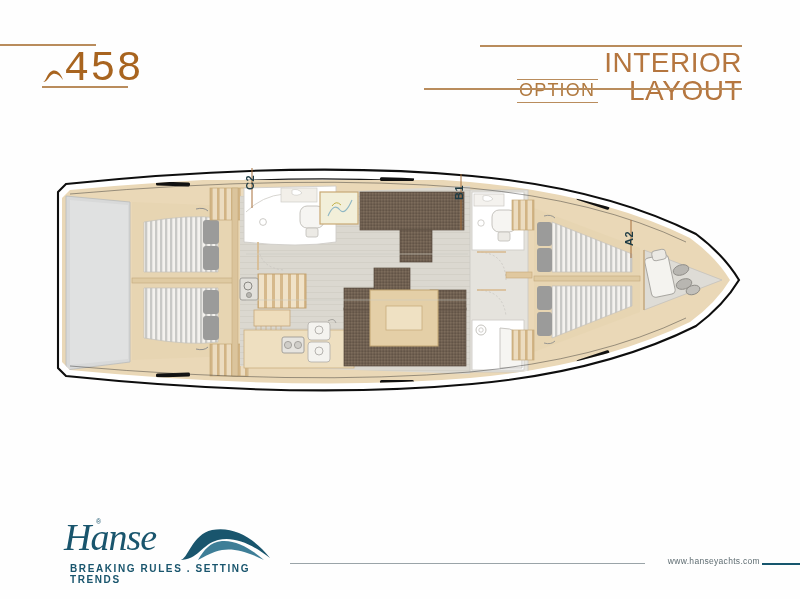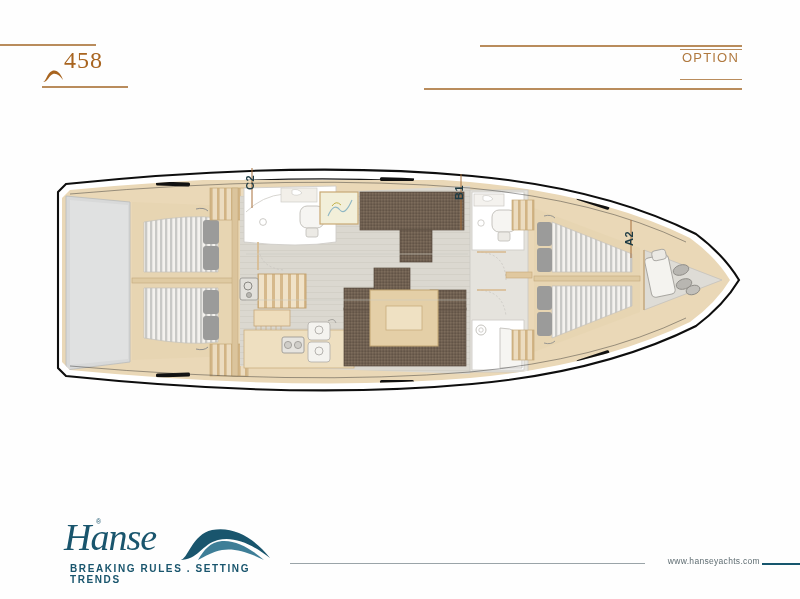--- a/index.html
+++ b/index.html
@@ -7,31 +7,31 @@
   body{
     width:800px;height:599px;background:#ffffff;overflow:hidden;position:relative;
     font-family:"Liberation Sans", sans-serif;
   }
   .page{position:absolute;inset:0;background:#fefefe;}
 
   
   .model-block{position:absolute;left:0;top:40px;width:180px;height:48px;}
   .model-rule-top{position:absolute;left:0;top:4px;width:96px;height:1.5px;background:#b98c5c;}
   .model-rule-bot{position:absolute;left:42px;top:46px;width:86px;height:1.5px;background:#b98c5c;}
-  .model-num{position:absolute;left:64px;top:8px;font-family:Liberation Serif, serif;
-     font-size:24px;color:#a8641f;letter-spacing:1px;line-height:1;}
+  .model-num{position:absolute;left:64px;top:8px;font-family:Liberation Mono, monospace;
+     font-size:42px;color:#a8641f;letter-spacing:1px;line-height:1;}
   .model-glyph{position:absolute;left:42px;top:28px;width:22px;height:16px;}
 
   .title-block{position:absolute;right:58px;top:44px;height:46px;text-align:right;}
   .title-rule-top{position:absolute;right:0;top:1px;width:262px;height:1.6px;background:#b98c5c;}
   .title-rule-bot{position:absolute;right:0;bottom:0px;width:318px;height:1.6px;background:#b98c5c;}
   .title-row{position:absolute;right:0;top:5px;display:flex;align-items:flex-end;gap:6px;}
-  .title-option{font-size:13px;letter-spacing:1.2px;color:#b0793f;
+  .title-option{font-size:18px;letter-spacing:1.2px;color:#b0793f;
       border-top:1.4px solid #b98c5c;border-bottom:1.4px solid #b98c5c;
-      padding:1px 3px 14px 2px;line-height:1.1;margin-bottom:2px;}
+      padding:1px 3px 1px 2px;line-height:1.1;margin-bottom:2px;}
   .title-main{font-size:28px;letter-spacing:0.5px;color:#b5763f;line-height:1;}
 
   
   .stage{position:absolute;left:0;top:130px;width:800px;height:300px;}
   .stage svg{display:block;}
 
   
   .lead-label{position:absolute;font-size:11px;font-weight:700;color:#1d3b44;
      letter-spacing:0.5px;transform:rotate(-90deg);transform-origin:left bottom;}
 
@@ -62,20 +62,21 @@
       <path d="M1 14 C4 14 5 5 10 3 C15 1 19 6 21 12 C18 8 15 5 11 6 C7 7 6 14 1 14 Z" fill="#a8641f"></path>
     </svg>
     <div class="model-num">458</div>
     <div class="model-rule-bot"></div>
   </div>
 
   <div class="title-block">
     <div class="title-rule-top"></div>
     <div class="title-row">
       <div class="title-option">OPTION</div>
+      <div class="title-main">INTERIOR LAYOUT</div>
     </div>
     <div class="title-rule-bot"></div>
   </div>
 
   <div class="stage">
   <svg width="800" height="300" viewBox="0 0 800 300">
     <defs>
 
       <pattern id="mattress" width="5" height="8" patternUnits="userSpaceOnUse">
         <rect width="5" height="8" fill="#f4f2ee"></rect>

